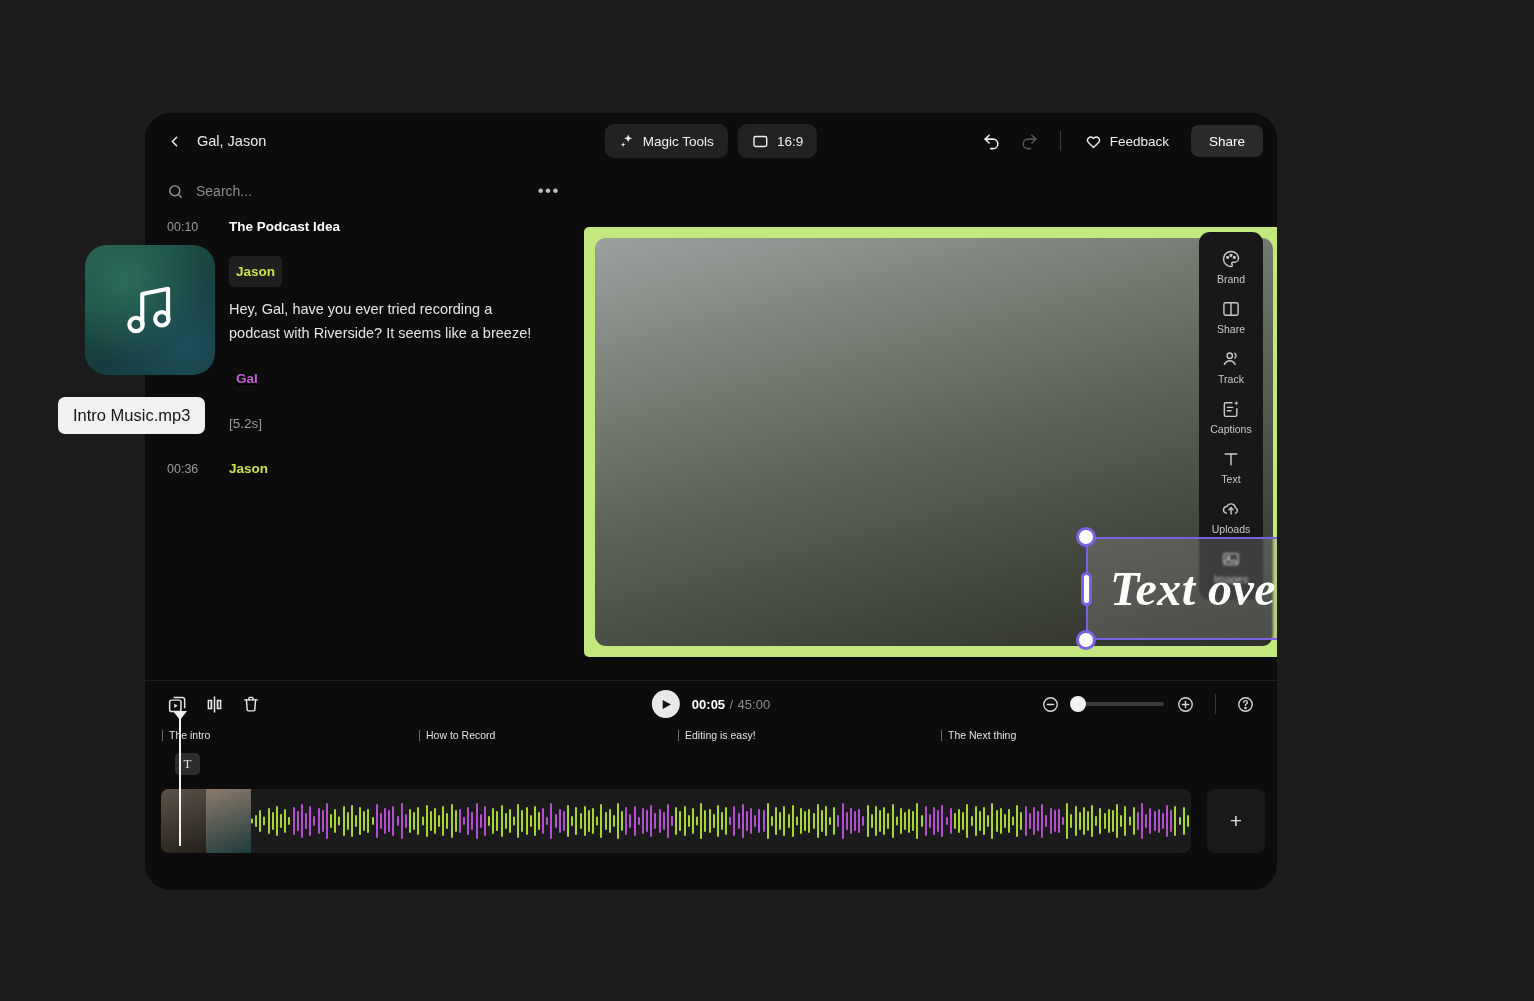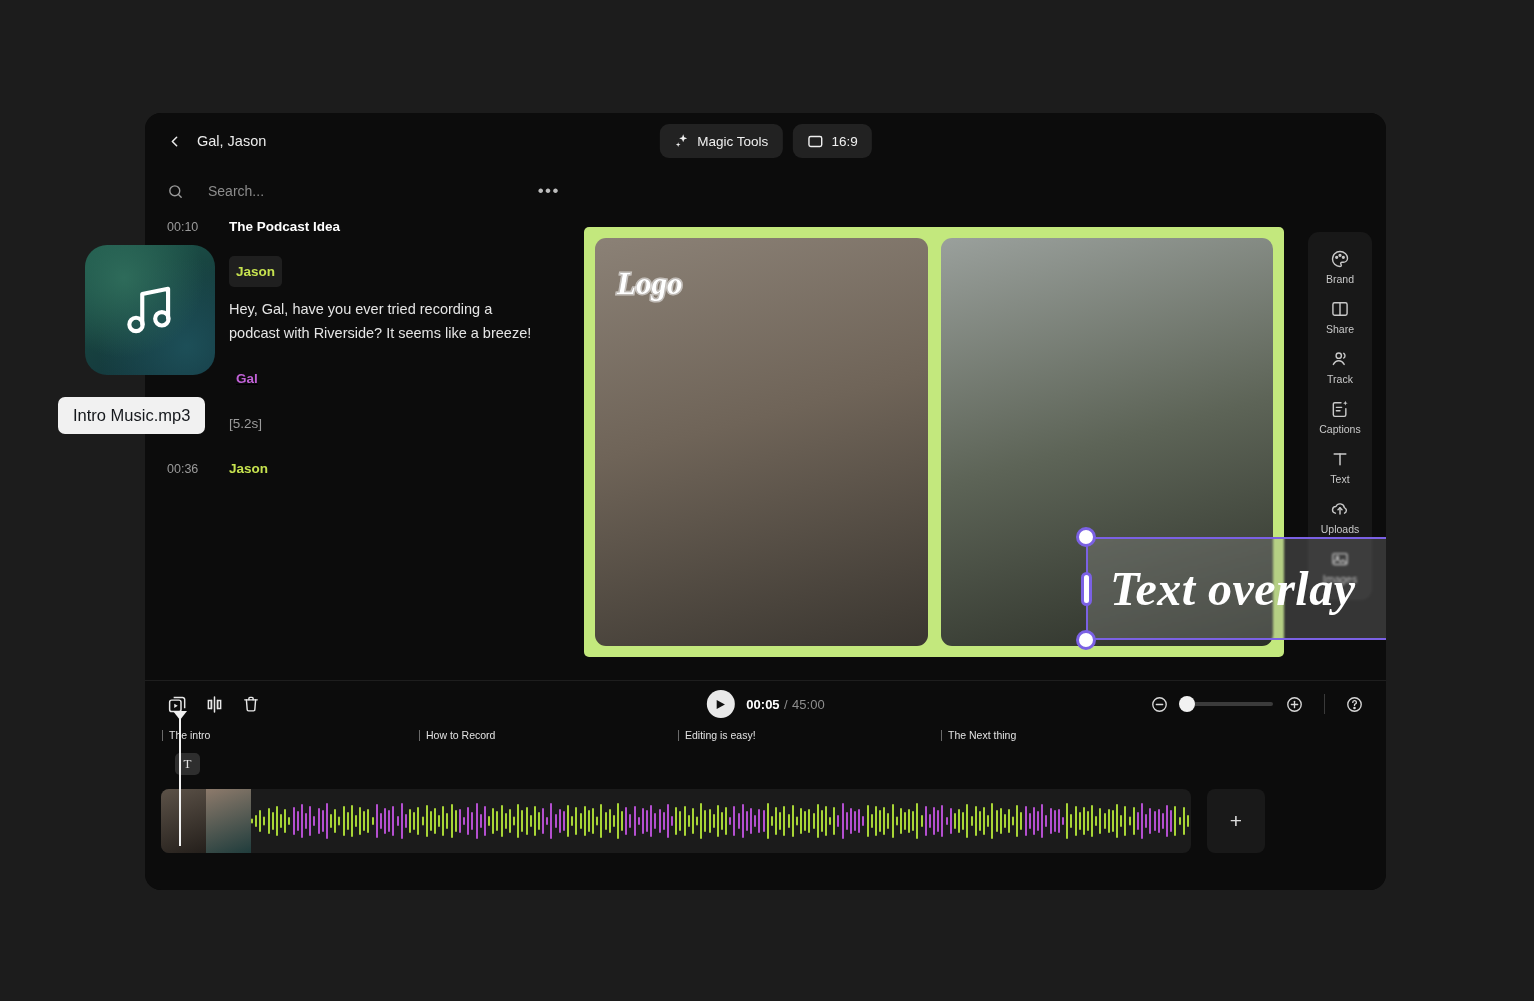--- a/index.html
+++ b/index.html
@@ -4,23 +4,23 @@
 <style>
   * { box-sizing: border-box; margin: 0; padding: 0; }
   html, body {
     width: 1534px; height: 1001px;
     background: #1c1c1c;
     font-family: "Liberation Sans", sans-serif;
     overflow: hidden;
   }
   .app-window {
     position: absolute; left: 145px; top: 113px;
-    width: 1241px; height: 777px;
+    width: 1132px; height: 777px;
     background: #0c0c0c;
-    border-radius: 16px;
+    border-radius: 26px;
     overflow: hidden;
   }
 
   
   .topbar {
     position: absolute; left: 0; top: 0; width: 100%; height: 56px;
     background: #0c0c0c;
     display: flex; align-items: center;
   }
   .back-btn {
@@ -60,21 +60,21 @@
     display: flex; align-items: center; cursor: pointer; margin-left: 6px;
   }
 
   
   .transcript {
     position: absolute; left: 0; top: 56px; width: 437px; bottom: 120px;
     background: #0c0c0c; overflow: hidden;
   }
   .search-row {
     display: flex; align-items: center; height: 44px; padding: 0 22px;
-    gap: 24px;
+    gap: 12px;
   }
   .search-row .sph { flex: 1; color: #8c8c8c; font-size: 14px; }
   .dots { color: #bdbdbd; font-size: 17px; letter-spacing: 1.5px; cursor: pointer; }
   .tr-body { padding: 6px 22px 0 22px; }
   .tr-chapter { display: flex; gap: 22px; align-items: baseline; margin-bottom: 22px; }
   .ts { color: #9a9a9a; font-size: 12.5px; width: 40px; flex: none; }
   .chapter-title { color: #fff; font-size: 13.5px; font-weight: bold; }
   .tr-block { margin-bottom: 8px; }
   .tr-row { display: flex; gap: 22px; align-items: baseline; }
   .speaker {
@@ -264,20 +264,44 @@
         <span>Magic Tools</span>
       </div>
       <div class="pill">
         <svg width="17" height="17" viewBox="0 0 24 24" fill="none" stroke="currentColor" stroke-width="2">
             <rect x="3" y="5" width="18" height="14" rx="2.5"></rect>
           </svg>
         <span>16:9</span>
       </div>
     </div>
 
+    <div class="top-right">
+      <div class="icon-btn">
+        <svg width="19" height="19" viewBox="0 0 24 24" fill="none" stroke="currentColor" stroke-width="1.9" stroke-linecap="round" stroke-linejoin="round">
+            <path d="M9 14L4 9l5-5"></path>
+            <path d="M4 9h10a6 6 0 0 1 0 12h-3"></path>
+          </svg>
+      </div>
+      <div class="icon-btn disabled">
+        <svg width="19" height="19" viewBox="0 0 24 24" fill="none" stroke="currentColor" stroke-width="1.9" stroke-linecap="round" stroke-linejoin="round">
+            <path d="M15 14l5-5-5-5"></path>
+            <path d="M20 9H10a6 6 0 0 0 0 12h3"></path>
+          </svg>
+      </div>
+      <div class="vdiv"></div>
+      <div class="feedback">
+        <svg width="17" height="17" viewBox="0 0 24 24" fill="none" stroke="currentColor" stroke-width="1.9" stroke-linejoin="round">
+            <path d="M12 20.5l-7.2-7a4.6 4.6 0 0 1 6.5-6.5l.7.7.7-.7a4.6 4.6 0 0 1 6.5 6.5z"></path>
+          </svg>
+        <span>Feedback</span>
+      </div>
+      <div class="share-btn">
+        <span>Share</span>
+      </div>
+    </div>
   </div>
 
   <div class="transcript">
     <div class="search-row">
       <svg width="17" height="17" viewBox="0 0 24 24" fill="none" stroke="#9a9a9a" stroke-width="2" stroke-linecap="round">
           <circle cx="11" cy="11" r="7"></circle>
           <line x1="20" y1="20" x2="16.2" y2="16.2"></line>
         </svg>
       <div class="sph">Search...</div>
       <div class="dots">•••</div>
@@ -312,33 +336,20 @@
       <div class="tr-block" style="margin-top:22px;">
         <div class="tr-row">
           <div class="ts">00:36</div>
           <div class="speaker jason" style="background:transparent;padding-left:0;">Jason</div>
         </div>
       </div>
     </div>
   </div>
 
   <div class="canvas" style="left:439px; top:114px;">
-    <div class="tile tile-a">
-
-      <div class="person">
-        <div class="p-body" style="left:14%;bottom:0;width:72%;height:30%;background:#11838c;"></div>
-        <div class="p-body" style="left:30%;bottom:26%;width:40%;height:12%;background:#e6dfd3;border-radius:40% 40% 0 0;"></div>
-        <div class="p-hair" style="left:27%;bottom:30%;width:46%;height:54%;background:#3b2a22;"></div>
-        <div class="p-face" style="left:35%;bottom:36%;width:30%;height:40%;background:#e5b99b;"></div>
-        <div style="position:absolute;left:29%;bottom:62%;width:42%;height:10%;background:#2b2b2d;border-radius:10px 10px 0 0;"></div>
-        <div style="position:absolute;left:26%;bottom:50%;width:9%;height:14%;background:#313134;border-radius:5px;"></div>
-        <div style="position:absolute;right:26%;bottom:50%;width:9%;height:14%;background:#313134;border-radius:5px;"></div>
-      </div>
-      <div class="logo-wm">Logo</div>
-    </div>
     <div class="tile tile-b">
       <div class="person">
         <div class="p-body" style="left:8%;bottom:0;width:84%;height:34%;background:#28361f;"></div>
         <div class="p-hair" style="left:28%;bottom:32%;width:44%;height:50%;background:#6e6660;"></div>
         <div class="p-face" style="left:35%;bottom:38%;width:30%;height:38%;background:#ddab8d;"></div>
         <div style="position:absolute;left:38%;bottom:38%;width:24%;height:14%;background:#b9b2ac;border-radius:0 0 50% 50%;"></div>
         <div style="position:absolute;left:44%;bottom:2%;width:11%;height:30%;background:#191919;border-radius:6px;"></div>
         <div style="position:absolute;left:42%;bottom:24%;width:15%;height:13%;background:#3b3b3b;border-radius:7px;"></div>
       </div>
     </div>

